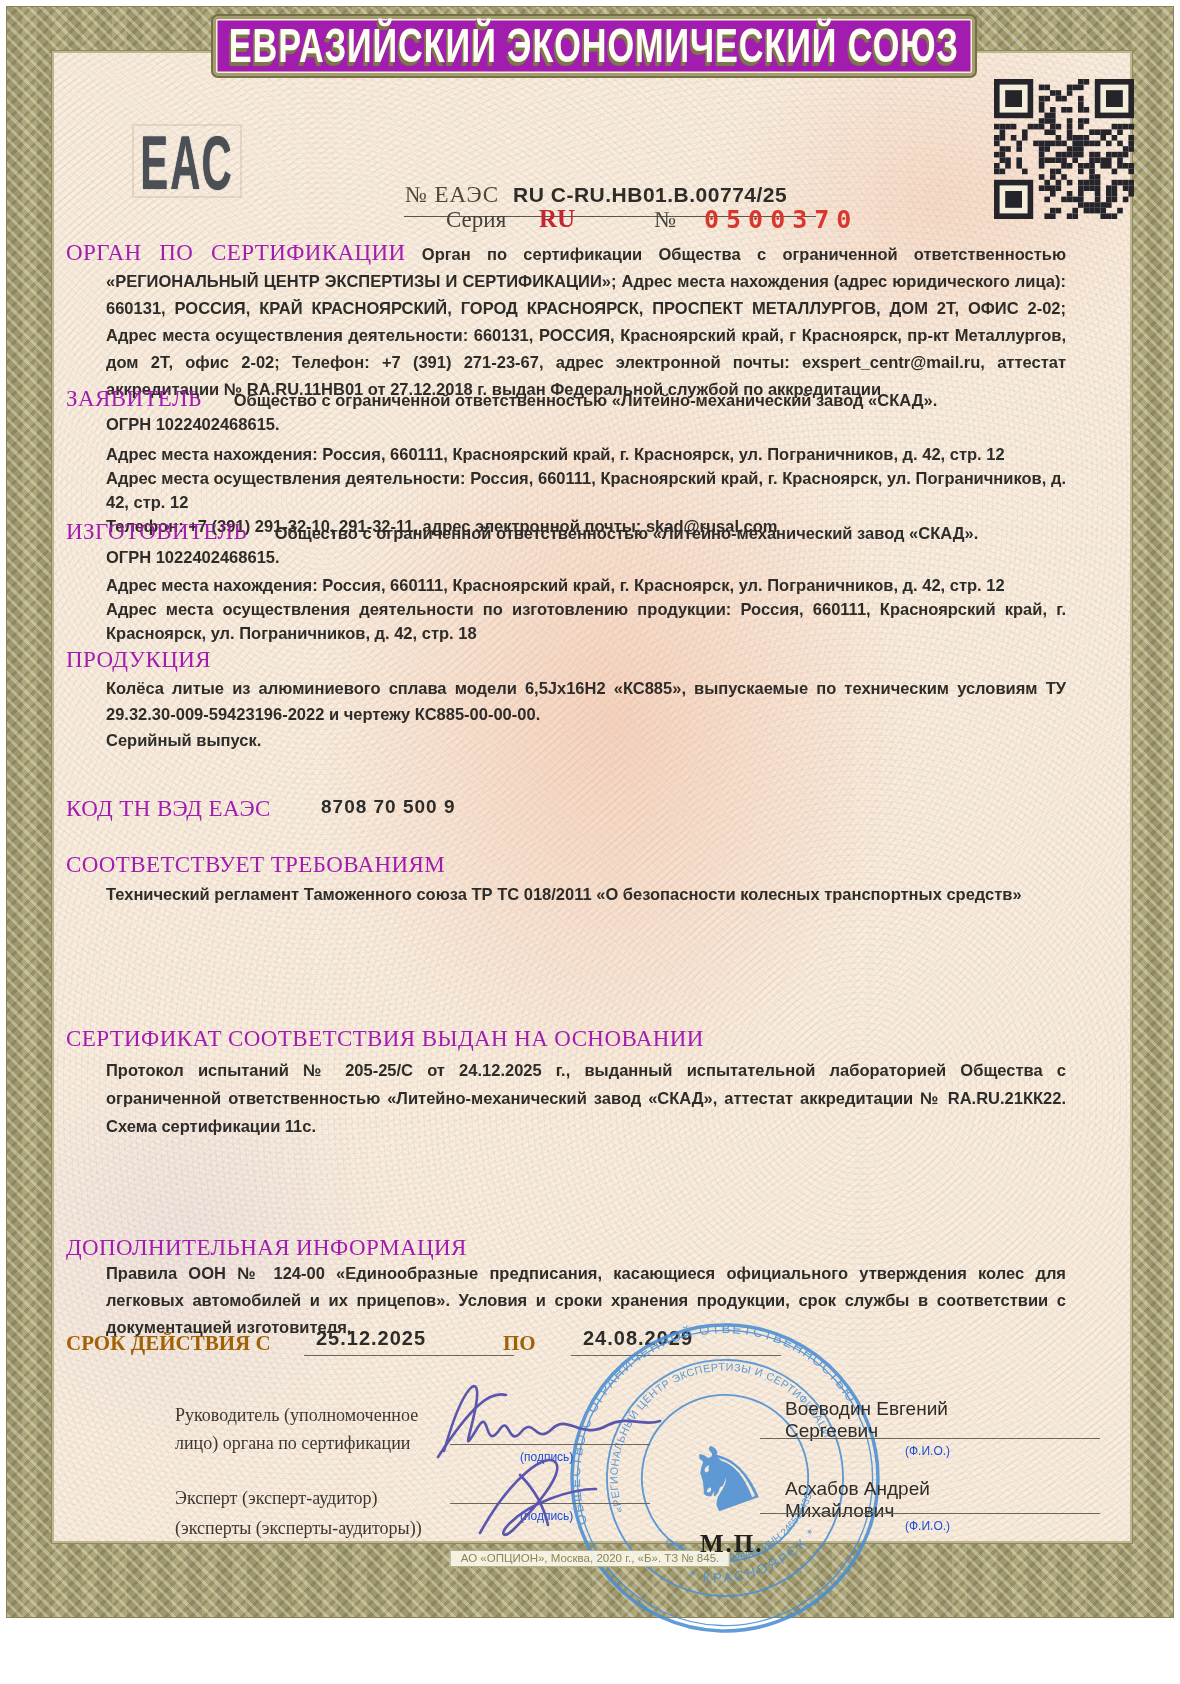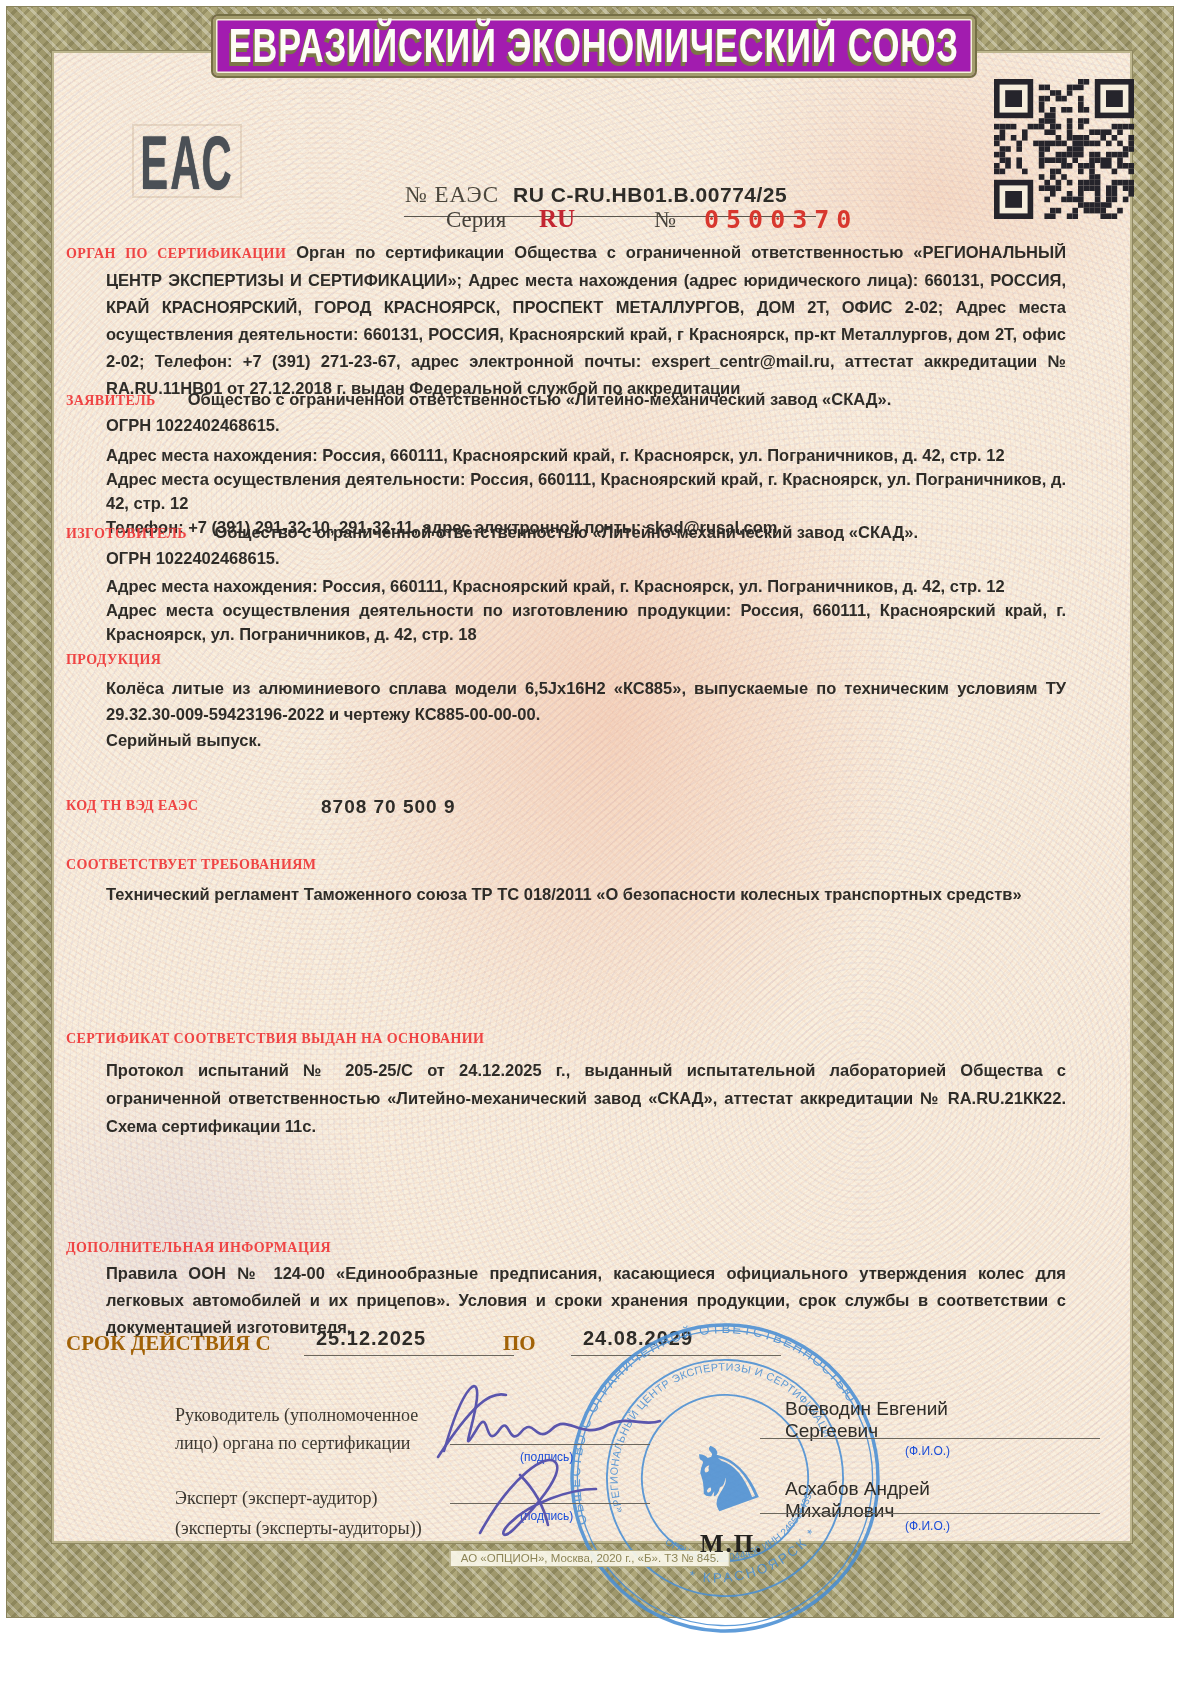--- a/index.html
+++ b/index.html
@@ -59,21 +59,21 @@
   .num-underline { position:absolute; left:398px; top:210px; width:412px; border-bottom:1.5px solid #5a564d; z-index:4; }
 
   .series-row { position:absolute; left:0; top:198px; width:1180px; height:34px; z-index:4; }
   .series-label { position:absolute; left:440px; top:3px; font-family:"Liberation Serif",serif; font-size:23px; color:#45413a; }
   .series-value { position:absolute; left:533px; top:1px; font-family:"Liberation Serif",serif; font-weight:bold; font-size:25px; color:#c32531; }
   .serial-no   { position:absolute; left:648px; top:3px; font-family:"Liberation Serif",serif; font-size:23px; color:#45413a; }
   .serial-value{ position:absolute; left:698px; top:1px; font-family:"DejaVu Sans Mono",monospace; font-weight:bold; font-size:25px; color:#d8372e; letter-spacing:7px; }
 
   
   .sec { position:absolute; left:60px; width:1000px; z-index:3; color:#2e2c28; }
-  .sec-label { font-family:"Liberation Serif",serif; font-weight:bold; font-size:14px; color:#ef4444; letter-spacing:.4px; }
+  .sec-label { font-family:"Liberation Serif",serif; font-weight:normal; font-size:23px; color:#a21caf; letter-spacing:.4px; }
   .body-txt { font-size:16.5px; font-weight:bold; color:#2e2c28; text-align:justify; }
   .hang { padding-left:40px; text-indent:-40px; }
   .indent { margin-left:40px; }
   .lh27 { line-height:27px; } .lh24 { line-height:24px; } .lh26 { line-height:26px; }
 
   .code-value { position:absolute; left:255px; top:0; font-size:19px; font-weight:bold; color:#2e2c28; letter-spacing:1px; }
 
   
   .validity { position:absolute; left:60px; top:1325px; width:1040px; z-index:3; }
   .val-label { font-family:"Liberation Serif",serif; font-weight:bold; font-size:21px; color:#a16207; }

